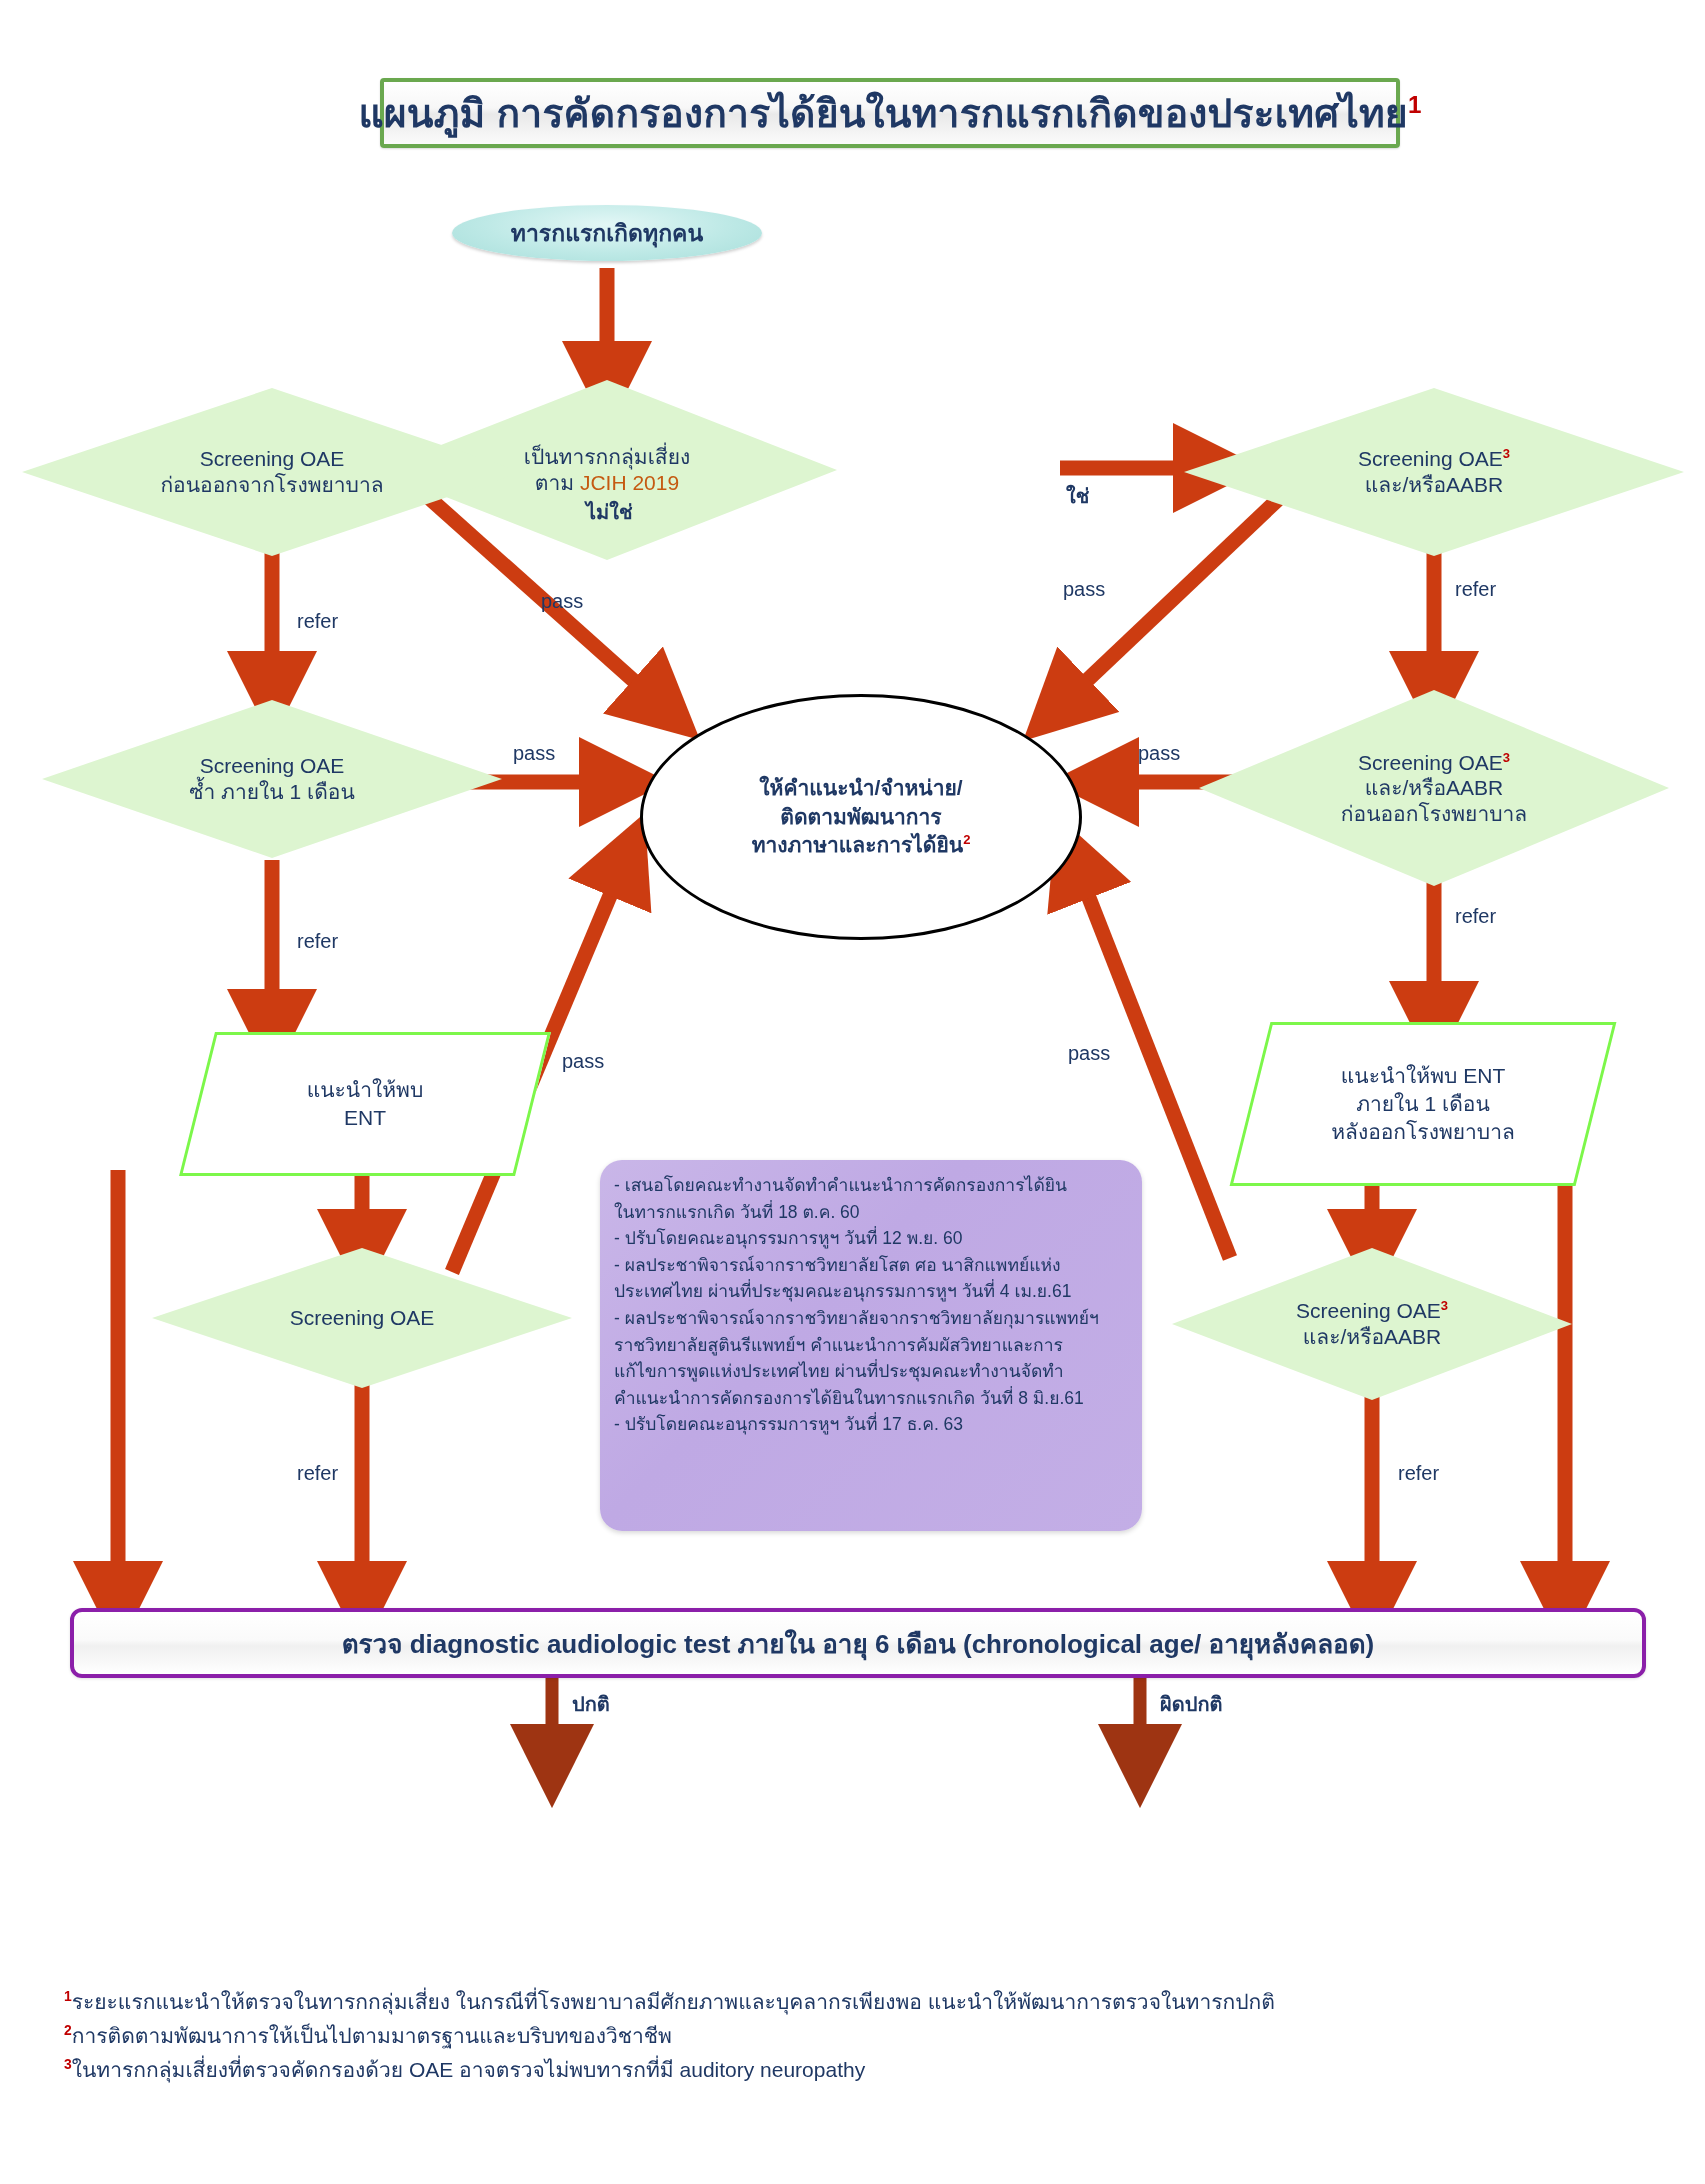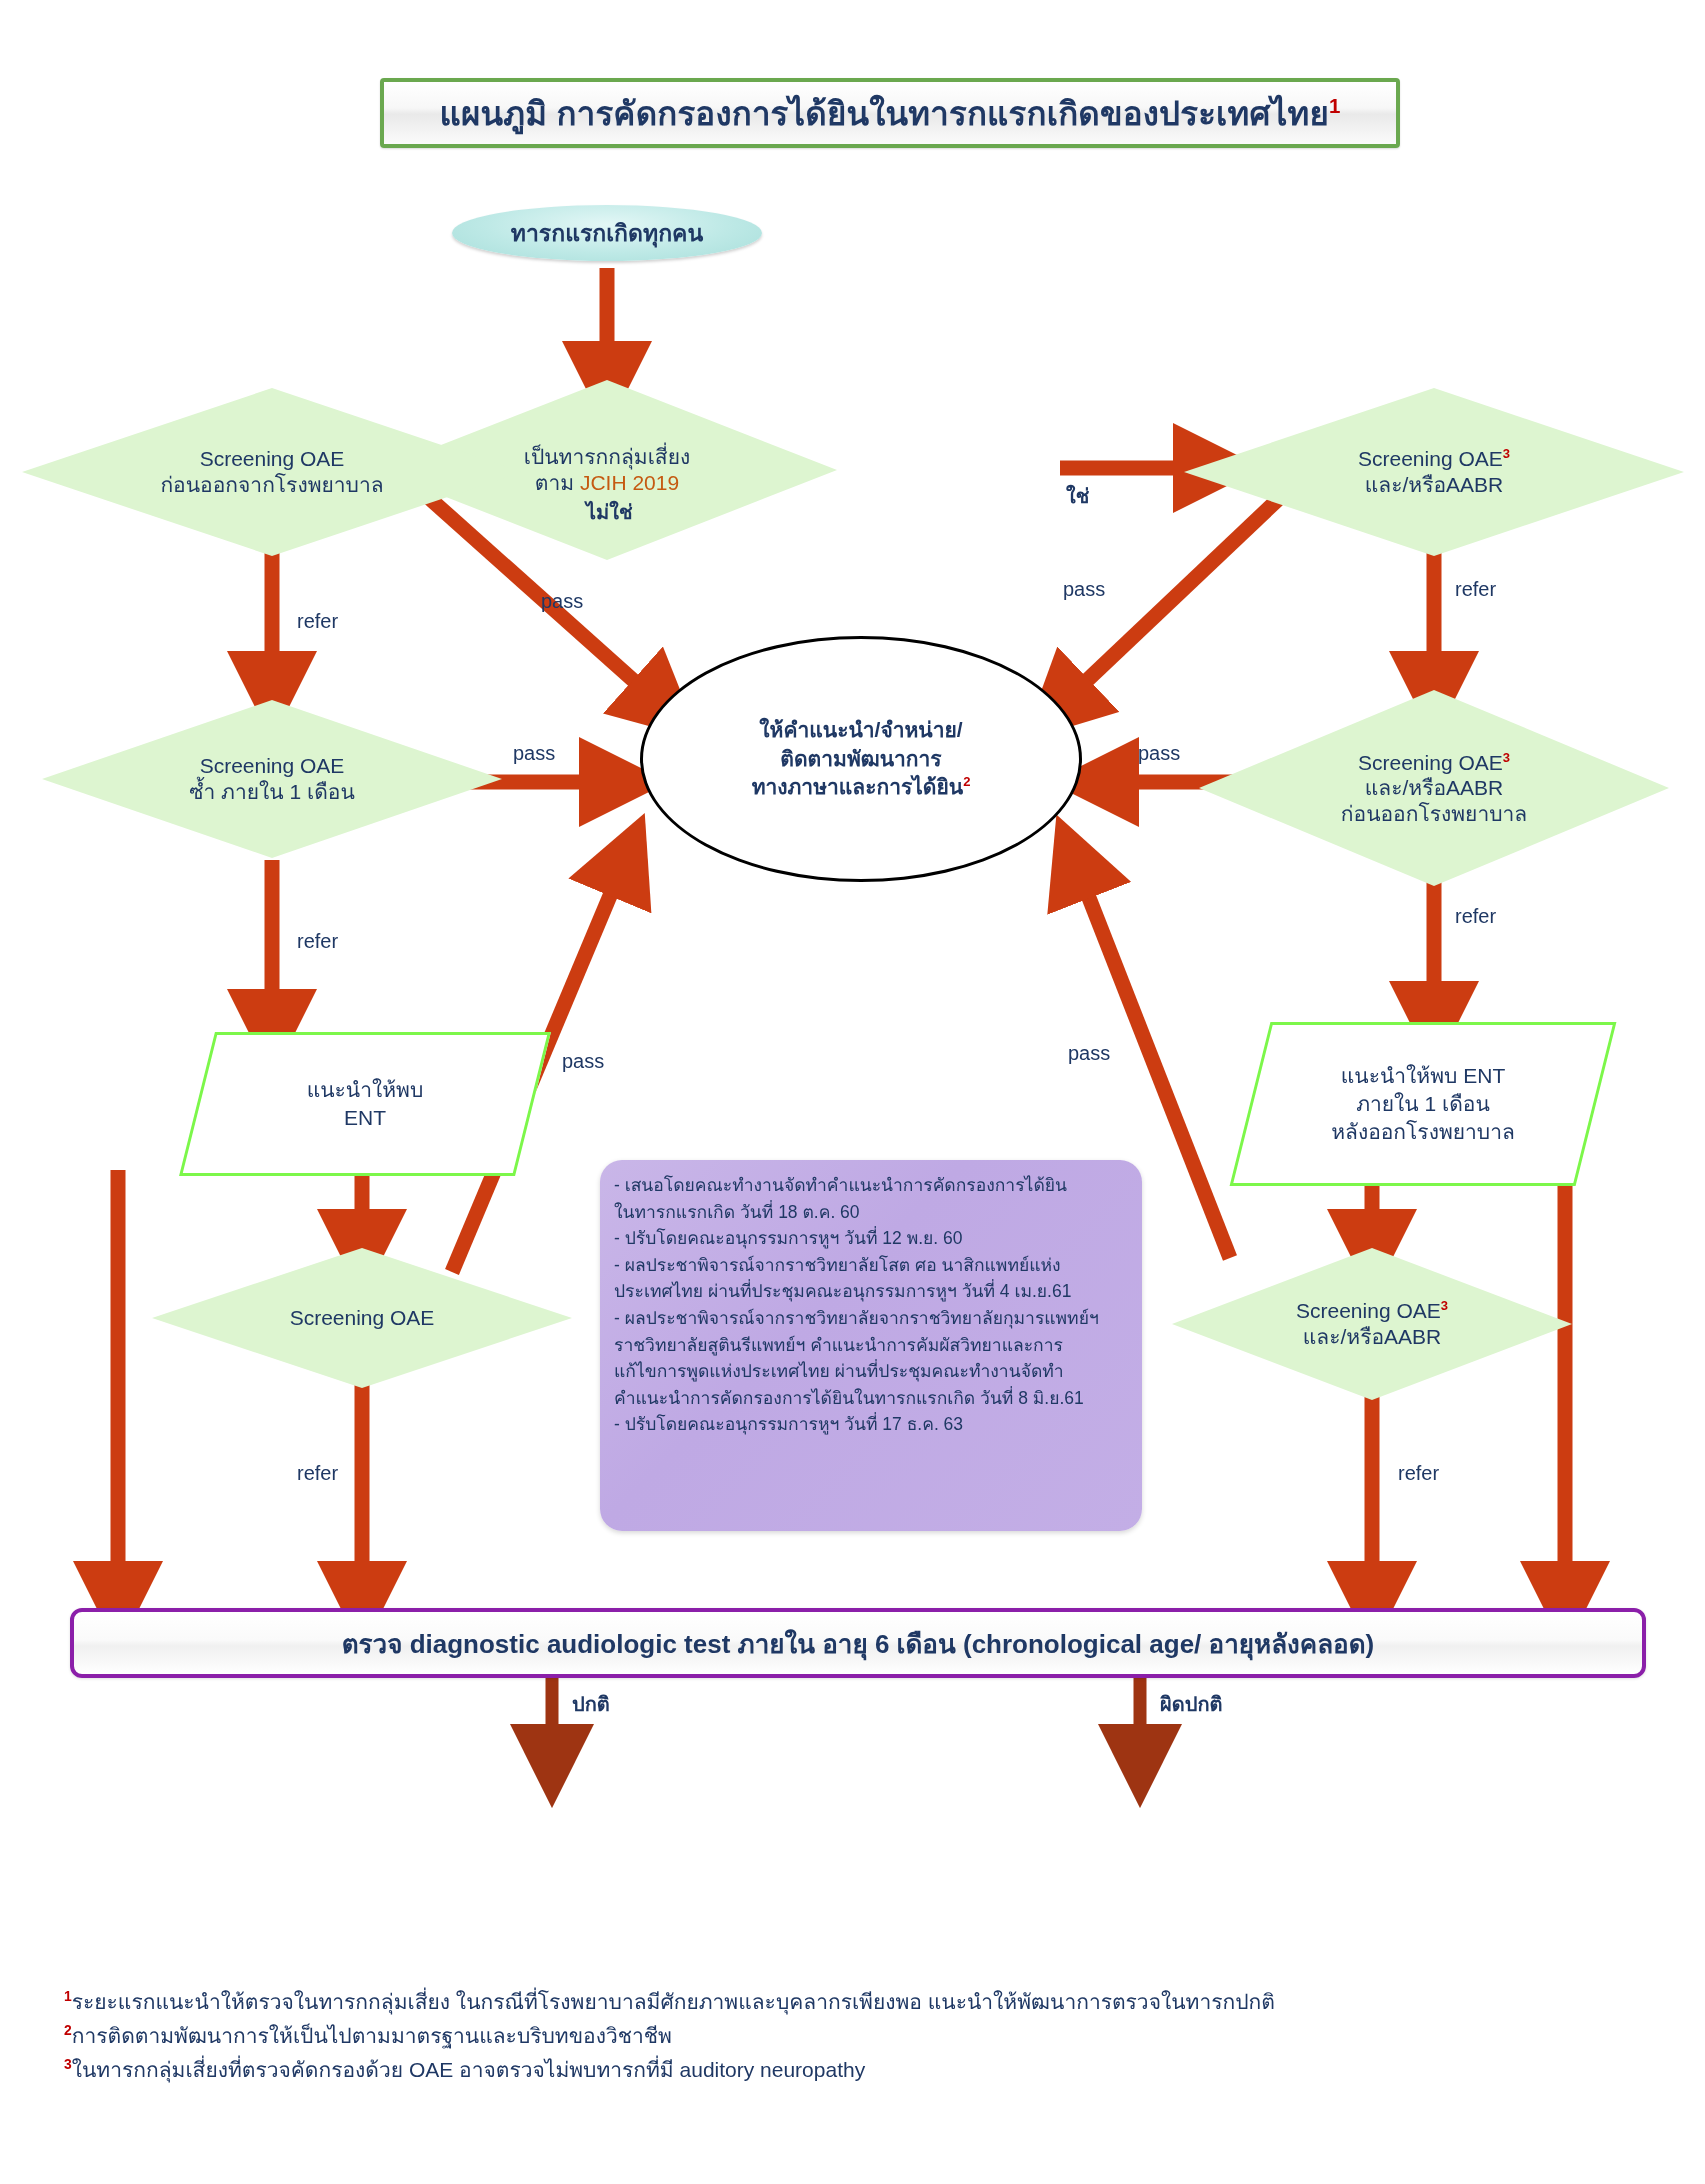--- a/index.html
+++ b/index.html
@@ -16,21 +16,21 @@
   .ctr{display:flex;align-items:center;justify-content:center;text-align:center;}
 
   
   #title-box{
     left:380px;top:78px;width:1012px;height:62px;
     border:4px solid #6AA84F;border-radius:4px;
     background:linear-gradient(to bottom,#ffffff 0%,#f7f7f7 42%,#e9e9e9 52%,#fbfbfb 100%);
     box-shadow:0 1px 2px rgba(0,0,0,.15);
   }
   #title-text{
-    font-size:33px;font-weight:700;color:#1F3864;white-space:nowrap;
+    font-size:39px;font-weight:700;color:#1F3864;white-space:nowrap;
     letter-spacing:.2px;
   }
   .sup-red{color:#C00000;font-size:.62em;vertical-align:super;font-weight:700;}
 
   
   .diamond{
     background:#DDF5D0;
     clip-path:polygon(50% 0%,100% 50%,50% 100%,0% 50%);
   }
   .diamond .lbl{font-size:21px;line-height:1.22;color:#1F3864;}
@@ -188,21 +188,21 @@
   </div>
 
   <div class="abs ctr diamond" style="left:1434px;top:690px;width:470px;height:196px;margin-left:-235px;">
     <div class="lbl">
       <div><span>Screening OAE</span><span class="sup-red">3</span></div>
       <div>และ/หรือAABR</div>
       <div>ก่อนออกโรงพยาบาล</div>
     </div>
   </div>
 
-  <div class="abs ctr ellipse-term" style="left:858px;top:636px;width:436px;height:240px;margin-left:-218px;">
+  <div class="abs ctr ellipse-term" style="left:858px;top:694px;width:436px;height:240px;margin-left:-218px;">
     <div class="lbl">
       <div>ให้คำแนะนำ/จำหน่าย/</div>
       <div>ติดตามพัฒนาการ</div>
       <div><span>ทางภาษาและการได้ยิน</span><span class="sup-red">2</span></div>
     </div>
   </div>
 
   <div class="abs para" style="left:362px;top:1032px;width:330px;height:138px;margin-left:-165px;">
     <div class="inner ctr">
       <div class="lbl">

